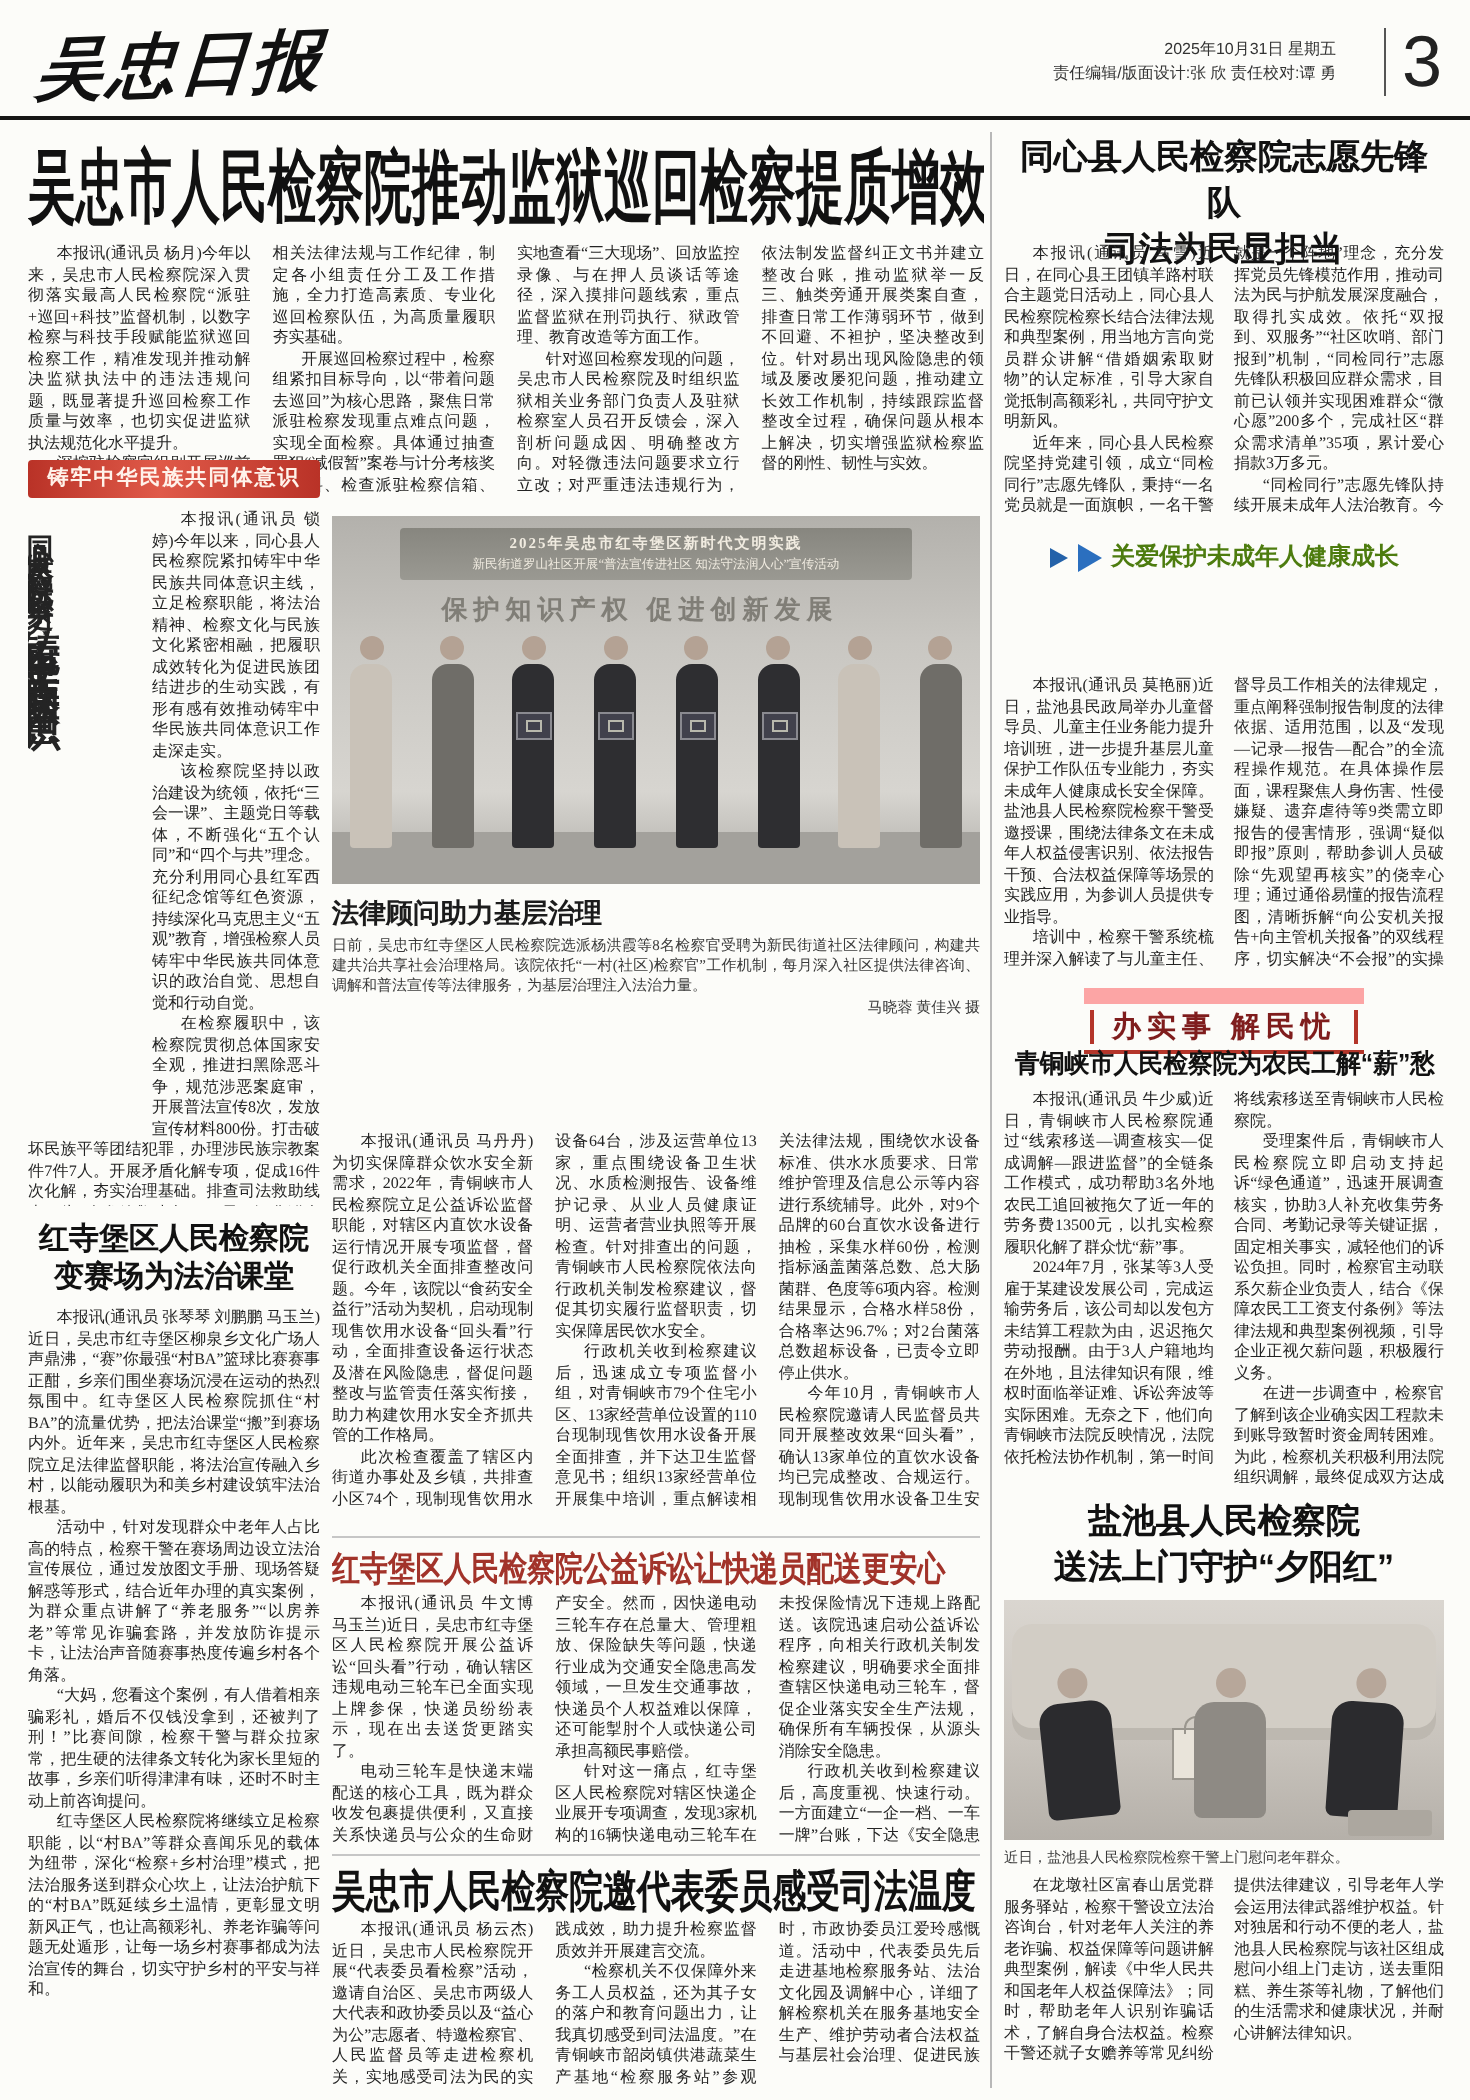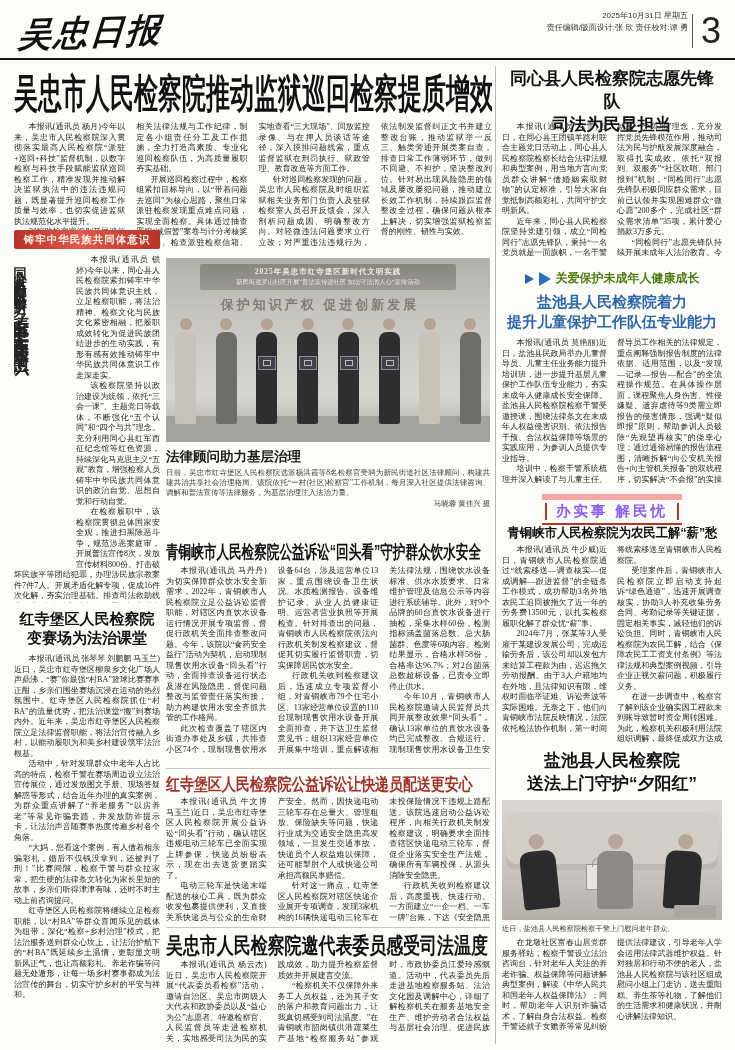--- a/index.html
+++ b/index.html
@@ -2,21 +2,21 @@
 <html><head>
 <meta charset="utf-8">
 <style>
   html,body{margin:0;padding:0;background:#888;}
   #page{position:relative;width:735px;height:1050px;margin:0 auto;background:#fcfcf9;overflow:hidden;
         font-family:"Liberation Serif","DejaVu Serif",serif;color:#1c1c1c;}
   
   .masthead{position:absolute;left:0;top:0;width:735px;height:60px;border-bottom:2.5px solid #161616;box-sizing:border-box;}
   .paper-logo{position:absolute;left:18px;top:10px;font-size:34px;font-weight:bold;font-style:italic;
               transform:rotate(-2deg) skewX(-6deg);letter-spacing:2px;color:#111;}
-  .mast-right{position:absolute;right:14px;top:10px;display:flex;align-items:flex-start;gap:4px;}
+  .mast-right{position:absolute;right:14px;top:10px;display:flex;align-items:center;gap:24px;}
   .mast-meta{text-align:right;font-size:8px;line-height:1.5;color:#333;font-family:"Liberation Sans",sans-serif;}
   .section-box{display:flex;align-items:center;gap:8px;font-family:"Liberation Sans",sans-serif;}
   .section-title{font-size:27px;font-weight:900;letter-spacing:1px;color:#111;}
   .section-divider{width:1px;height:34px;background:#555;}
   .page-number{font-size:36px;color:#222;}
   
   .body-text{font-size:8px;line-height:10.5px;text-align:justify;color:#242424;overflow:hidden;}
   .body-text p{margin:0;text-indent:1.8em;}
   .cols-4{column-count:4;column-gap:11px;}
   .cols-3{column-count:3;column-gap:11px;}
@@ -39,23 +39,23 @@
                 font-family:"Liberation Sans",sans-serif;font-weight:bold;font-size:12px;color:#4d7c0f;}
   .tri{width:0;height:0;border-style:solid;border-color:transparent;}
   .tri-a{border-width:5px 0 5px 9px;border-left-color:#2462a9;}
   .tri-b{border-width:7px 0 7px 12px;border-left-color:#2b6fbf;}
   .safety-badge{display:flex;align-items:center;justify-content:center;gap:4px;color:#45457e;
                 font-family:"Liberation Sans",sans-serif;font-weight:bold;font-size:12.5px;letter-spacing:2px;}
   .arc{width:9px;height:20px;border:2px solid #5a5a96;box-sizing:border-box;}
   .arc-l{border-right:none;border-radius:12px 0 0 12px;}
   .arc-r{border-left:none;border-radius:0 12px 12px 0;}
   .red-banner-wrap{display:flex;justify-content:center;}
-  .red-banner{position:relative;color:#8b5cf6;font-family:"Liberation Sans",sans-serif;font-weight:900;
+  .red-banner{position:relative;color:#7f1d1d;font-family:"Liberation Sans",sans-serif;font-weight:900;
               font-size:14.5px;letter-spacing:3px;padding:2px 14px;
-              border-top:6px solid #fca5a5;border-bottom:2px solid #b4352a;}
+              border-top:8px solid #fca5a5;border-bottom:2px solid #b4352a;}
   .red-banner::before,.red-banner::after{content:"";position:absolute;top:3px;bottom:3px;width:2px;background:#b4352a;}
   .red-banner::before{left:3px;} .red-banner::after{right:3px;}
   
   .cap-title{font-family:"Liberation Sans",sans-serif;font-weight:bold;font-size:13.5px;margin:0 0 2px 0;}
   .cap-text{font-size:7.5px;line-height:10px;text-align:justify;color:#3a3a3a;}
   .cap-credit{font-size:7.5px;text-align:right;color:#3a3a3a;margin-top:1px;}
   .photo-cap{font-size:7.2px;color:#3a3a3a;line-height:10px;}
   
   .photo1{background:linear-gradient(180deg,#b3b1ac 0%,#c9c7c2 35%,#d7d5d0 75%,#aeaca7 100%);overflow:hidden;}
   .p1-banner{position:absolute;left:34px;right:34px;top:6px;background:linear-gradient(180deg,#87867f,#9a9992);
@@ -182,23 +182,20 @@
           <div class="torso"></div>
         </div>
     </div>
   </div>
   <div class="abs" style="left:166px;top:448px;width:324px;">
     <div class="cap-title">法律顾问助力基层治理</div>
     <div class="cap-text">日前，吴忠市红寺堡区人民检察院选派杨洪霞等8名检察官受聘为新民街道社区法律顾问，构建共建共治共享社会治理格局。该院依托“一村(社区)检察官”工作机制，每月深入社区提供法律咨询、调解和普法宣传等法律服务，为基层治理注入法治力量。</div>
     <div class="cap-credit">马晓蓉 黄佳兴 摄</div>
   </div>
 
-  <div class="abs" style="left:166px;top:540px;width:324px;height:22px;overflow:hidden;">
-    <span class="hl squeeze" style="font-size:18px;transform:scaleX(0.70);">青铜峡市人民检察院公益诉讼“回头看”守护群众饮水安全</span>
-  </div>
   <div class="abs body-text cols-3" style="left:166px;top:566px;width:324px;height:196px;">
     <p>本报讯(通讯员 马丹丹)为切实保障群众饮水安全新需求，2022年，青铜峡市人民检察院立足公益诉讼监督职能，对辖区内直饮水设备运行情况开展专项监督，督促行政机关全面排查整改问题。今年，该院以“食药安全益行”活动为契机，启动现制现售饮用水设备“回头看”行动，全面排查设备运行状态及潜在风险隐患，督促问题整改与监管责任落实衔接，助力构建饮用水安全齐抓共管的工作格局。</p>
     <p>此次检查覆盖了辖区内街道办事处及乡镇，共排查小区74个，现制现售饮用水设备64台，涉及运营单位13家，重点围绕设备卫生状况、水质检测报告、设备维护记录、从业人员健康证明、运营者营业执照等开展检查。针对排查出的问题，青铜峡市人民检察院依法向行政机关制发检察建议，督促其切实履行监督职责，切实保障居民饮水安全。</p>
     <p>行政机关收到检察建议后，迅速成立专项监督小组，对青铜峡市79个住宅小区、13家经营单位设置的110台现制现售饮用水设备开展全面排查，并下达卫生监督意见书；组织13家经营单位开展集中培训，重点解读相关法律法规，围绕饮水设备标准、供水水质要求、日常维护管理及信息公示等内容进行系统辅导。此外，对9个品牌的60台直饮水设备进行抽检，采集水样60份，检测指标涵盖菌落总数、总大肠菌群、色度等6项内容。检测结果显示，合格水样58份，合格率达96.7%；对2台菌落总数超标设备，已责令立即停止供水。</p>
     <p>今年10月，青铜峡市人民检察院邀请人民监督员共同开展整改效果“回头看”，确认13家单位的直饮水设备均已完成整改、合规运行。现制现售饮用水设备卫生安全直接关乎群众身体健康，检察机关通过“回头看”机制持续巩固监督成效，推动行业规范治理，切实守护百姓饮水安全。</p>
   </div>
 
   <div class="abs rule" style="left:166px;top:768px;width:324px;"></div>
   <div class="abs" style="left:166px;top:773px;width:324px;height:21px;overflow:hidden;">
     <span class="hl squeeze" style="font-size:17px;transform:scaleX(0.82);color:#a2332a;">红寺堡区人民检察院公益诉讼让快递员配送更安心</span>
@@ -231,40 +228,36 @@
     <p>近年来，同心县人民检察院坚持党建引领，成立“同检同行”志愿先锋队，秉持“一名党员就是一面旗帜，一名干警就是一个阵地”理念，充分发挥党员先锋模范作用，推动司法为民与护航发展深度融合，取得扎实成效。依托“双报到、双服务”“社区吹哨、部门报到”机制，“同检同行”志愿先锋队积极回应群众需求，目前已认领并实现困难群众“微心愿”200多个，完成社区“群众需求清单”35项，累计爱心捐款3万多元。</p>
     <p>“同检同行”志愿先锋队持续开展未成年人法治教育。今年以来，开展“法治三进”24场，主题关爱活动3次，模拟法庭2场，强制报告义务人员普法培训3场，检察开放日2场。志愿先锋队员深入乡镇，为单亲家庭和留守儿童监护人提供定制法治课程，实现全县12个乡镇、142个行政村、11个社区法治宣讲全覆盖。</p>
 
   </div>
 
   <div class="abs minor-banner" style="left:502px;top:270px;width:220px;">
     <span class="tri tri-a"></span>
     <span class="tri tri-b"></span>
     <span>关爱保护未成年人健康成长</span>
   </div>
-  <div class="abs hl center" style="left:502px;top:292px;width:220px;font-size:15px;line-height:1.35;color:#2b66ad;">
-    <div>盐池县人民检察院着力</div>
-    <div>提升儿童保护工作队伍专业能力</div>
-  </div>
   <div class="abs body-text cols-2" style="left:502px;top:338px;width:220px;height:148px;">
     <p>本报讯(通讯员 莫艳丽)近日，盐池县民政局举办儿童督导员、儿童主任业务能力提升培训班，进一步提升基层儿童保护工作队伍专业能力，夯实未成年人健康成长安全保障。盐池县人民检察院检察干警受邀授课，围绕法律条文在未成年人权益侵害识别、依法报告干预、合法权益保障等场景的实践应用，为参训人员提供专业指导。</p>
     <p>培训中，检察干警系统梳理并深入解读了与儿童主任、督导员工作相关的法律规定，重点阐释强制报告制度的法律依据、适用范围，以及“发现—记录—报告—配合”的全流程操作规范。在具体操作层面，课程聚焦人身伤害、性侵嫌疑、遗弃虐待等9类需立即报告的侵害情形，强调“疑似即报”原则，帮助参训人员破除“先观望再核实”的侥幸心理；通过通俗易懂的报告流程图，清晰拆解“向公安机关报告+向主管机关报备”的双线程序，切实解决“不会报”的实操难题。此外，检察干警还结合正反典型案例展开剖析，直观呈现及时报告对挽救未成年人、严惩侵害行为的关键作用，现场同步演示安全取证、证据固定等实用技能，推动制度要求从“纸面”落到“实操”。</p>
 
   </div>
 
   <div class="abs red-banner-wrap" style="left:502px;top:494px;width:220px;">
     <span class="red-banner">办实事 解民忧</span>
   </div>
   <div class="abs center" style="left:502px;top:523px;width:220px;height:18px;overflow:hidden;">
     <span class="hl" style="font-size:13px;white-space:nowrap;display:inline-block;transform:scaleX(0.95);transform-origin:center;">青铜峡市人民检察院为农民工解“薪”愁</span>
   </div>
   <div class="abs body-text cols-2" style="left:502px;top:545px;width:220px;height:200px;">
     <p>本报讯(通讯员 牛少威)近日，青铜峡市人民检察院通过“线索移送—调查核实—促成调解—跟进监督”的全链条工作模式，成功帮助3名外地农民工追回被拖欠了近一年的劳务费13500元，以扎实检察履职化解了群众忧“薪”事。</p>
     <p>2024年7月，张某等3人受雇于某建设发展公司，完成运输劳务后，该公司却以发包方未结算工程款为由，迟迟拖欠劳动报酬。由于3人户籍地均在外地，且法律知识有限，维权时面临举证难、诉讼奔波等实际困难。无奈之下，他们向青铜峡市法院反映情况，法院依托检法协作机制，第一时间将线索移送至青铜峡市人民检察院。</p>
-    <p>受理案件后，青铜峡市人民检察院立即启动支持起诉“绿色通道”，迅速开展调查核实，协助3人补充收集劳务合同、考勤记录等关键证据，固定相关事实，减轻他们的诉讼负担。同时，青铜峡市人民检察院为农民工解，结合《保障农民工工资支付条例》等法律法规和典型案例视频，引导企业正视欠薪问题，积极履行义务。</p>
+    <p>受理案件后，青铜峡市人民检察院立即启动支持起诉“绿色通道”，迅速开展调查核实，协助3人补充收集劳务合同、考勤记录等关键证据，固定相关事实，减轻他们的诉讼负担。同时，检察官主动联系欠薪企业负责人，结合《保障农民工工资支付条例》等法律法规和典型案例视频，引导企业正视欠薪问题，积极履行义务。</p>
     <p>在进一步调查中，检察官了解到该企业确实因工程款未到账导致暂时资金周转困难。为此，检察机关积极利用法院组织调解，最终促成双方达成调解协议，企业承诺在7月底前付清全部劳务报酬。</p>
 
   </div>
 
   <div class="abs hl center" style="left:502px;top:750px;width:220px;font-size:17px;line-height:1.35;">
     <div>盐池县人民检察院</div>
     <div>送法上门守护“夕阳红”</div>
   </div>
   <div class="abs photo2" style="left:502px;top:800px;width:220px;height:120px;">
     <div class="couch"></div>

